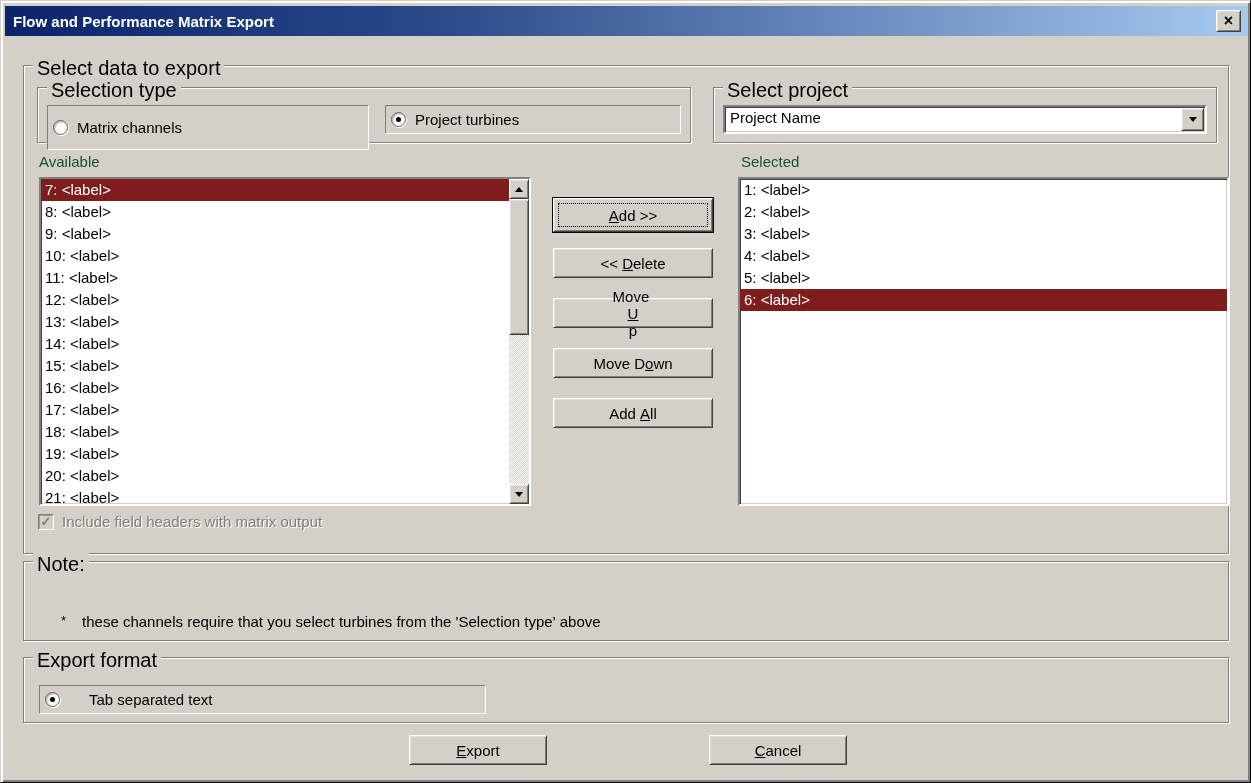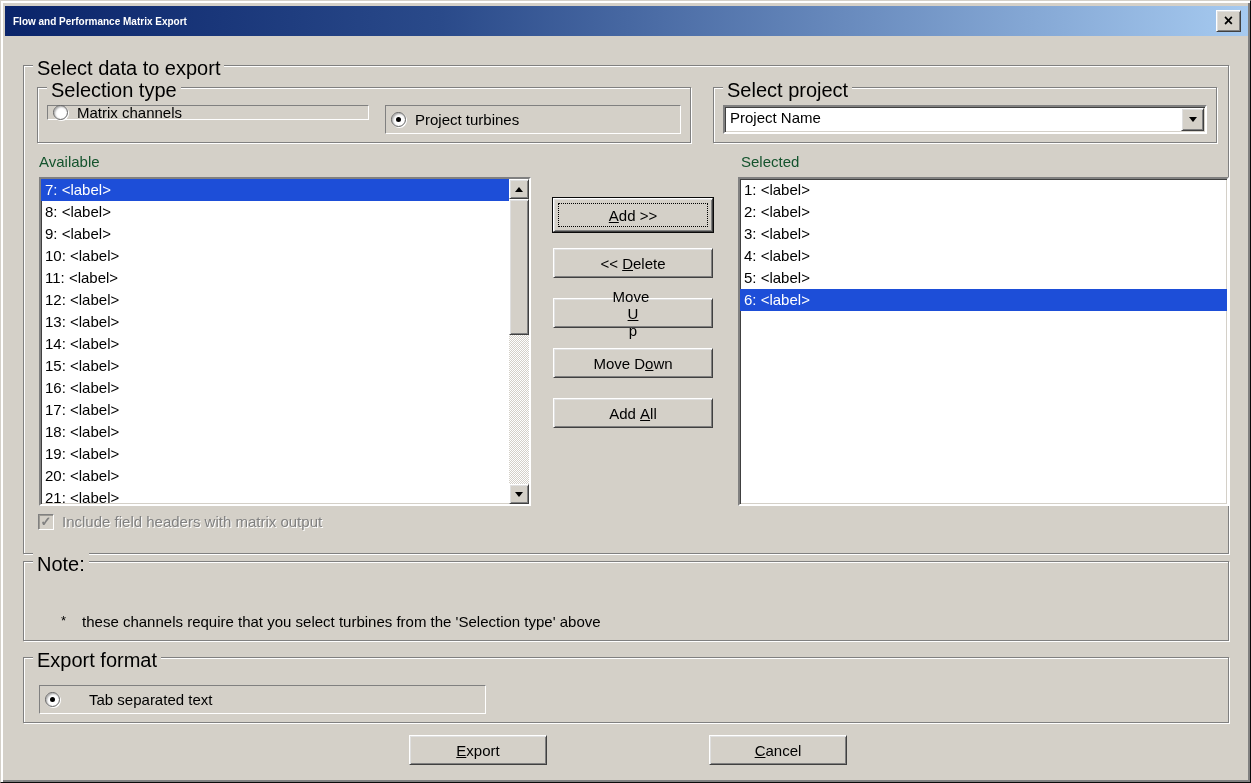--- a/index.html
+++ b/index.html
@@ -12,21 +12,21 @@
     box-shadow: inset 2px 2px 0 #ffffff, inset -2px -2px 0 #808080;
     overflow:hidden;
   }
 
   .titlebar {
     position:absolute; left:4px; top:5px; width:1243px; height:30px;
     background:linear-gradient(to right,#0A246A 0%,#2A4A8A 35%,#A6CAF0 100%);
     display:flex; align-items:center;
   }
   .title {
-    color:#ffffff; font-weight:bold; font-size:10px; padding-left:8px;
+    color:#ffffff; font-weight:bold; font-size:15px; padding-left:8px;
     white-space:pre;
   }
   .close-btn {
     position:absolute; right:7px; top:4px; width:25px; height:22px;
     background:#D4D0C8; border:1px solid; border-color:#fff #404040 #404040 #fff;
     box-shadow: inset 1px 1px 0 #dfdfdf, inset -1px -1px 0 #808080;
     display:flex; align-items:center; justify-content:center;
     font-size:16px; font-weight:bold; color:#000; line-height:1; padding:0;
     font-family:"Liberation Sans", sans-serif;
   }
@@ -80,21 +80,21 @@
     position:absolute; background:#ffffff;
     border:2px solid; border-color:#808080 #ffffff #ffffff #808080;
     box-shadow: inset 1px 1px 0 #404040, inset -1px -1px 0 #D4D0C8;
   }
   .rows { position:absolute; top:0; bottom:0; left:0; right:0; overflow:hidden; }
   .rows.scroll-pad { right:20px; }
   .list-row {
     height:22px; line-height:22px; font-size:15px; padding-left:4px;
     color:#000; white-space:pre; overflow:hidden;
   }
-  .list-row.selected { background:#1d4ed8; color:#ffffff; }
+  .list-row.selected { background:#7f1d1d; color:#ffffff; }
 
   
   .scrollbar { position:absolute; top:0; right:0; bottom:0; width:20px; display:flex; flex-direction:column; }
   .sb-btn {
     height:20px; flex:0 0 auto; background:#D4D0C8;
     border:1px solid; border-color:#fff #404040 #404040 #fff;
     box-shadow: inset 1px 1px 0 #dfdfdf, inset -1px -1px 0 #808080;
     display:flex; align-items:center; justify-content:center;
   }
   .sb-track {
@@ -150,21 +150,21 @@
       </button>
   </div>
 
   <div class="group" style="left:22px; top:64px; width:1206px; height:489px;">
     <span class="legend">Select data to export</span>
   </div>
 
   <div class="group" style="left:36px; top:86px; width:654px; height:56px;">
     <span class="legend">Selection type</span>
   </div>
-  <div class="field-panel" style="left:46px; top:104px; width:322px; height:15px;">
+  <div class="field-panel" style="left:46px; top:104px; width:322px; height:45px;">
     <span class="radio"></span>
     <span class="radio-label">Matrix channels</span>
   </div>
   <div class="field-panel" style="left:384px; top:104px; width:296px; height:29px;">
     <span class="radio checked"></span>
     <span class="radio-label">Project turbines</span>
   </div>
 
   <div class="group" style="left:712px; top:86px; width:504px; height:56px;">
     <span class="legend">Select project</span>

